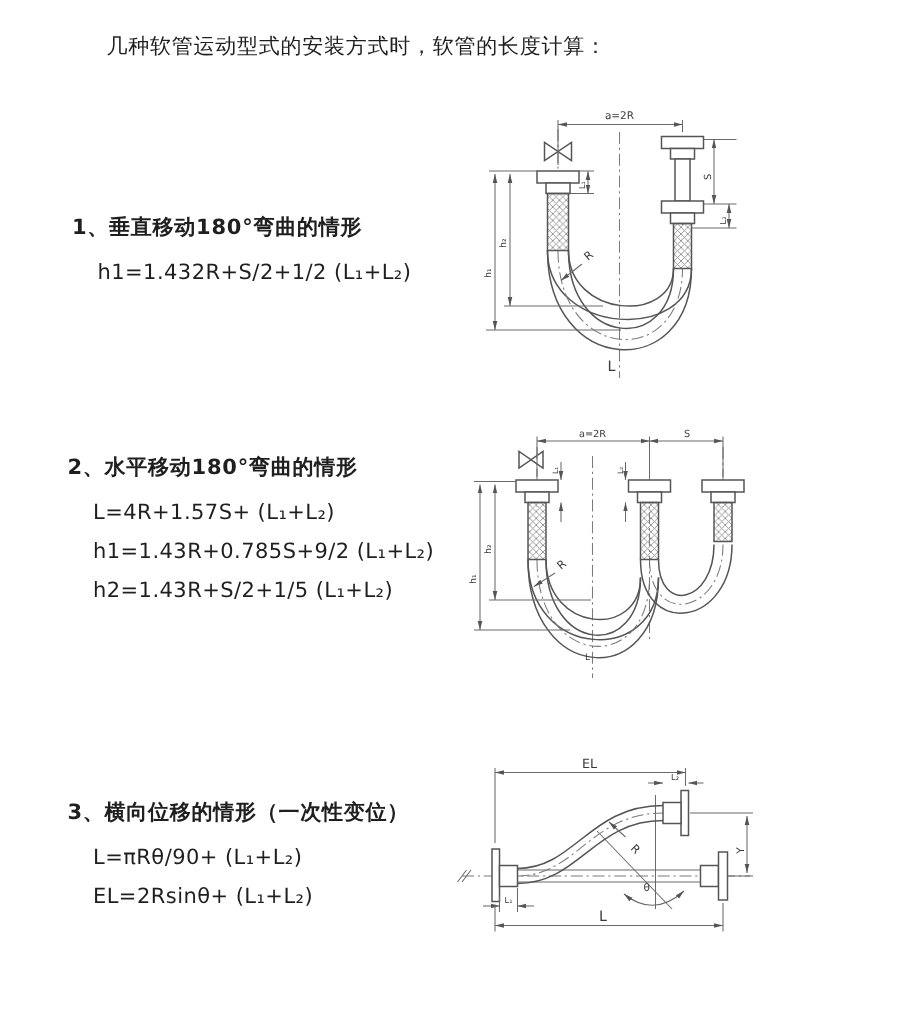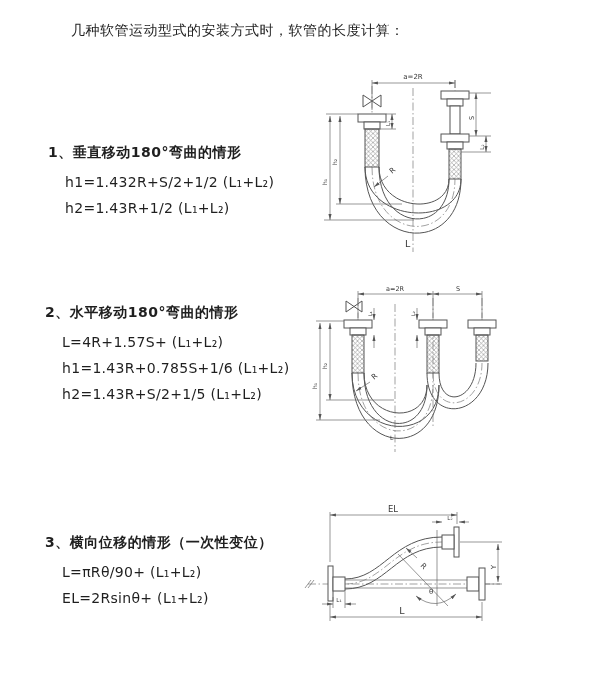--- a/index.html
+++ b/index.html
@@ -26,21 +26,20 @@
 </style>
 </head>
 <body>
 
 <div class="page-title">几种软管运动型式的安装方式时，软管的长度计算：</div>
 
 <div class="section" style="left:48px;top:106px;margin-top:36px;">
   <div class="sec-heading">1、垂直移动180°弯曲的情形</div>
   <div class="formulas">
     <div class="formula-line">h1=1.432R+S/2+1/2 (L₁+L₂)</div>
-    <div class="formula-line">h2=1.43R+1/2 (L₁+L₂)</div>
   </div>
 </div>
 
 <svg class="diagram" style="left:310px;top:66px;" width="255" height="202" viewBox="0 0 255 202">
   <defs>
     <marker id="m1" markerWidth="10" markerHeight="8" refX="8.5" refY="3" orient="auto-start-reverse">
       <path d="M0,0.8 L8.5,3 L0,5.2 z" fill="#555"></path>
     </marker>
     <pattern id="hx1" width="4.5" height="4.5" patternUnits="userSpaceOnUse">
       <path d="M0,4.5 L4.5,0 M0,0 L4.5,4.5" stroke="#8f8f8f" stroke-width="0.6"></path>
@@ -115,21 +114,21 @@
     <text transform="translate(82,108) rotate(-40)" font-size="7.5">R</text>
   </g>
 
   <text x="95" y="181" font-size="9.5">L</text>
 </svg>
 
 <div class="section" style="left:45px;top:302px;">
   <div class="sec-heading">2、水平移动180°弯曲的情形</div>
   <div class="formulas">
     <div class="formula-line">L=4R+1.57S+ (L₁+L₂)</div>
-    <div class="formula-line">h1=1.43R+0.785S+1/6 (L₁+L₂)</div>
+    <div class="formula-line">h1=1.43R+0.785S+9/2 (L₁+L₂)</div>
     <div class="formula-line">h2=1.43R+S/2+1/5 (L₁+L₂)</div>
   </div>
 </div>
 
 <svg class="diagram" style="left:308px;top:278px;" width="285" height="198" viewBox="0 0 285 198">
   <defs>
     <marker id="m2" markerWidth="10" markerHeight="8" refX="8.5" refY="3" orient="auto-start-reverse">
       <path d="M0,0.8 L8.5,3 L0,5.2 z" fill="#555"></path>
     </marker>
     <pattern id="hx2" width="4.5" height="4.5" patternUnits="userSpaceOnUse">

